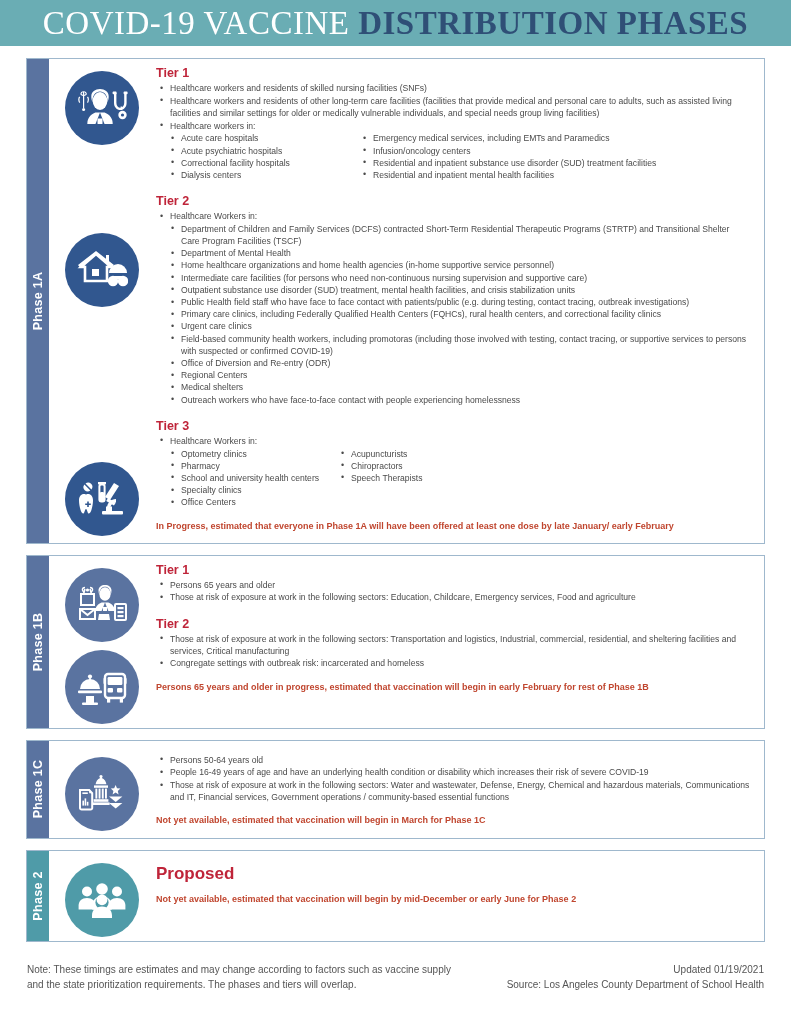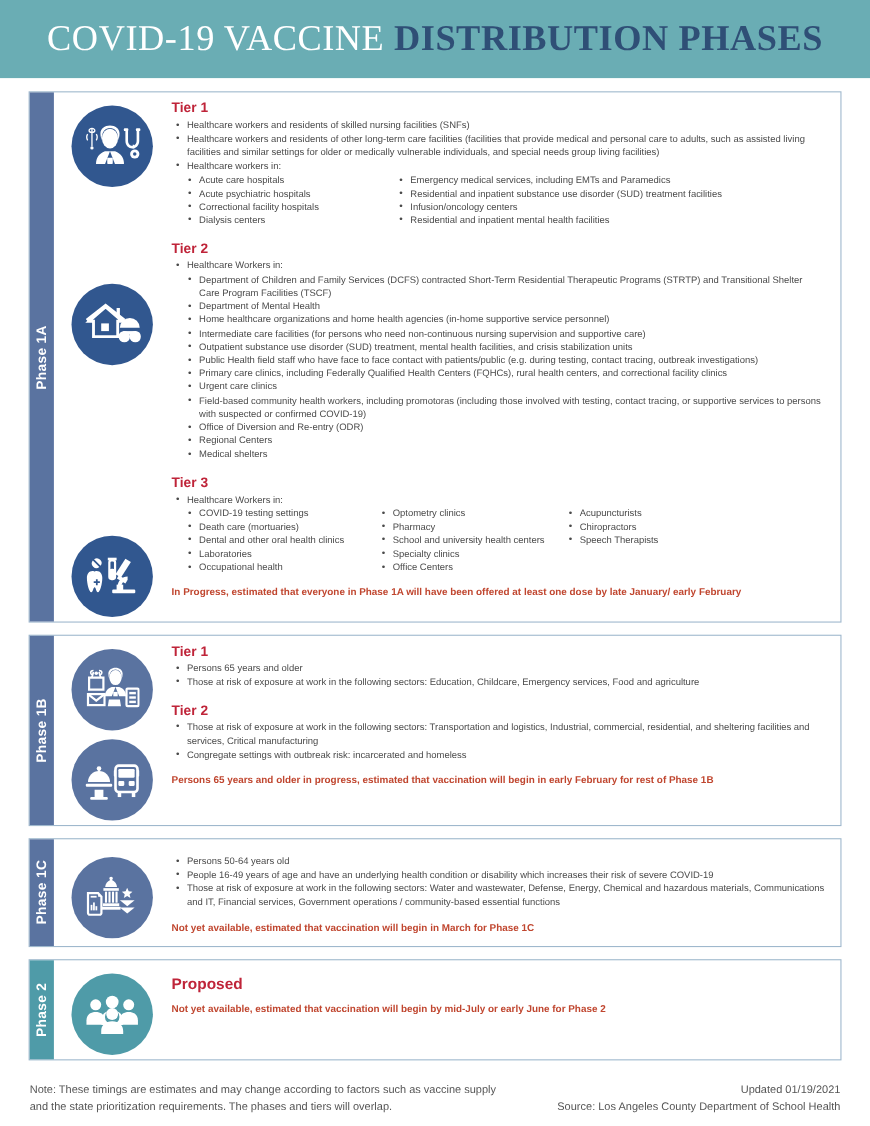--- a/index.html
+++ b/index.html
@@ -8,21 +8,21 @@
     width: 791px;
     height: 1024px;
     background: #ffffff;
     font-family: "Liberation Sans", sans-serif;
     overflow: hidden;
     position: relative;
   }
 
   
   .header {
-    height: 71px;
+    height: 46px;
     background: #6aadb4;
     display: flex;
     align-items: center;
     justify-content: center;
   }
   .header-title {
     font-family: "Liberation Serif", serif;
     font-size: 33px;
     letter-spacing: 0.5px;
     white-space: nowrap;
@@ -92,21 +92,21 @@
   }
 
   .tier-head {
     color: #bf2439;
     font-size: 12.5px;
     font-weight: 700;
     margin-top: 2px;
     margin-bottom: 2px;
   }
   .tier-head.first { margin-top: 0; }
-  .tier-head.proposed { font-size: 14px; }
+  .tier-head.proposed { font-size: 17px; }
 
   ul.l1 { list-style: none; margin: 0 0 0 2px; }
   ul.l1 > li {
     position: relative;
     padding-left: 12px;
     font-size: 8.6px;
     line-height: 1.42;
     color: #4a4a4a;
     margin-bottom: 0.5px;
   }
@@ -253,22 +253,22 @@
           <ul class="l2">
             <li>Acute care hospitals</li>
             <li>Acute psychiatric hospitals</li>
             <li>Correctional facility hospitals</li>
             <li>Dialysis centers</li>
           </ul>
         </div>
         <div class="c c2">
           <ul class="l2">
             <li>Emergency medical services, including EMTs and Paramedics</li>
+            <li>Infusion/oncology centers</li>
             <li>Residential and inpatient substance use disorder (SUD) treatment facilities</li>
-            <li>Infusion/oncology centers</li>
             <li>Residential and inpatient mental health facilities</li>
           </ul>
         </div>
       </div>
 
       <div class="tier-head" style="margin-top:13px;">Tier 2</div>
       <ul class="l1">
         <li>Healthcare Workers in:</li>
       </ul>
       <ul class="l2">
@@ -277,36 +277,28 @@
         <li>Home healthcare organizations and home health agencies (in-home supportive service personnel)</li>
         <li>Intermediate care facilities (for persons who need non-continuous nursing supervision and supportive care)</li>
         <li>Outpatient substance use disorder (SUD) treatment, mental health facilities, and crisis stabilization units</li>
         <li>Public Health field staff who have face to face contact with patients/public (e.g. during testing, contact tracing, outbreak investigations)</li>
         <li>Primary care clinics, including Federally Qualified Health Centers (FQHCs), rural health centers, and correctional facility clinics</li>
         <li>Urgent care clinics</li>
         <li>Field-based community health workers, including promotoras (including those involved with testing, contact tracing, or supportive services to persons with suspected or confirmed COVID-19)</li>
         <li>Office of Diversion and Re-entry (ODR)</li>
         <li>Regional Centers</li>
         <li>Medical shelters</li>
+        <li>Outreach workers who have face-to-face contact with people experiencing homelessness</li>
       </ul>
 
       <div class="tier-head" style="margin-top:13px;">Tier 3</div>
       <ul class="l1">
         <li>Healthcare Workers in:</li>
       </ul>
       <div class="cols3">
-        <div class="c1">
-          <ul class="l2">
-            <li>COVID-19 testing settings</li>
-            <li>Death care (mortuaries)</li>
-            <li>Dental and other oral health clinics</li>
-            <li>Laboratories</li>
-            <li>Occupational health</li>
-          </ul>
-        </div>
         <div class="c2">
           <ul class="l2">
             <li>Optometry clinics</li>
             <li>Pharmacy</li>
             <li>School and university health centers</li>
             <li>Specialty clinics</li>
             <li>Office Centers</li>
           </ul>
         </div>
         <div class="c3">
@@ -441,21 +433,21 @@
           <path d="M25 14.6 c-6 0-9.7 3.4-9.7 8.8 v4.4 h19.4 v-4.4 c0-5.4-3.7-8.8-9.7-8.8z"></path>
           <circle cx="25" cy="20.5" r="6.6" fill="#4f9ba8"></circle>
           <circle cx="25" cy="17.8" r="5.4"></circle>
           <path d="M25 24.5 c-6.2 0-10 3.5-10 9.1 V36 h20 v-2.4 c0-5.6-3.8-9.1-10-9.1z"></path>
         </svg>
       </div>
     </div>
 
     <div class="content-col" style="padding-top:13px;">
       <div class="tier-head proposed first">Proposed</div>
-      <div class="status-note tight">Not yet available, estimated that vaccination will begin by mid-July or early June for Phase 2</div>
+      <div class="status-note tight">Not yet available, estimated that vaccination will begin by mid-December or early June for Phase 2</div>
     </div>
   </div>
 
 </div>
 
 <div class="footer">
   <div class="footer-left">Note: These timings are estimates and may change according to factors such as vaccine supply and the state prioritization requirements. The phases and tiers will overlap.</div>
   <div class="footer-right">
     <div>Updated 01/19/2021</div>
     <div>Source: Los Angeles County Department of School Health</div>

